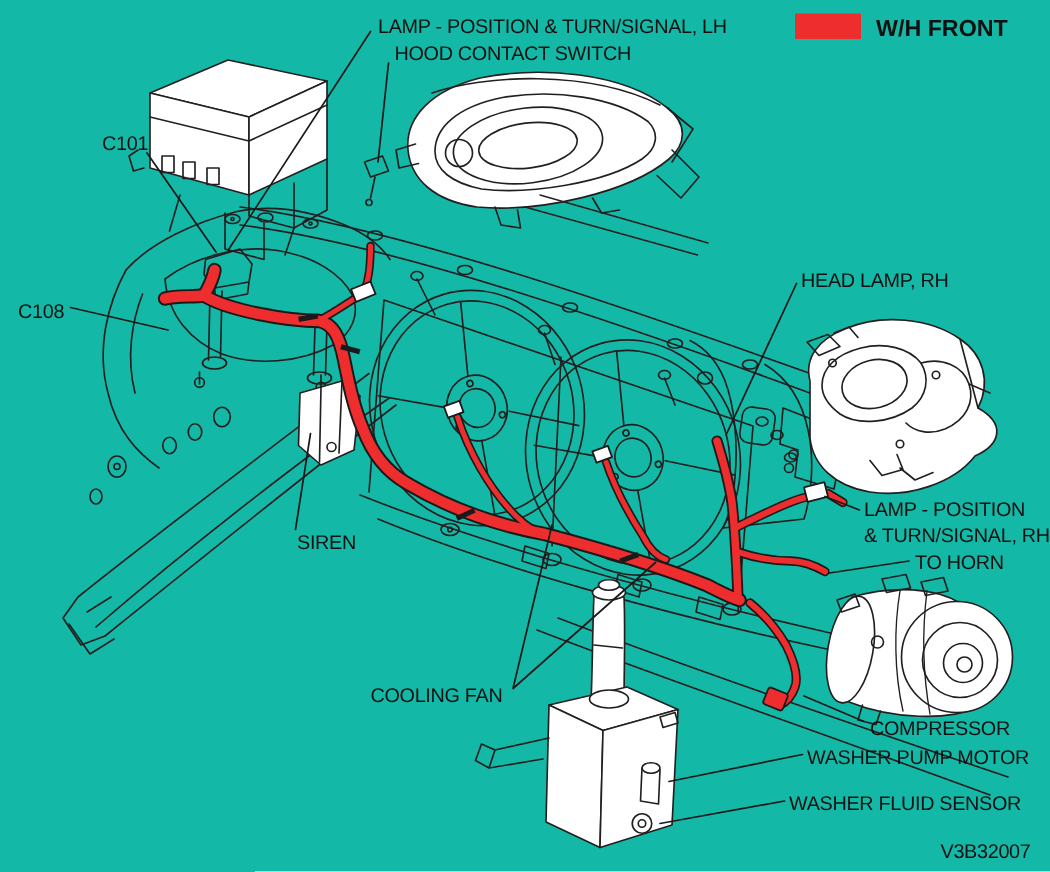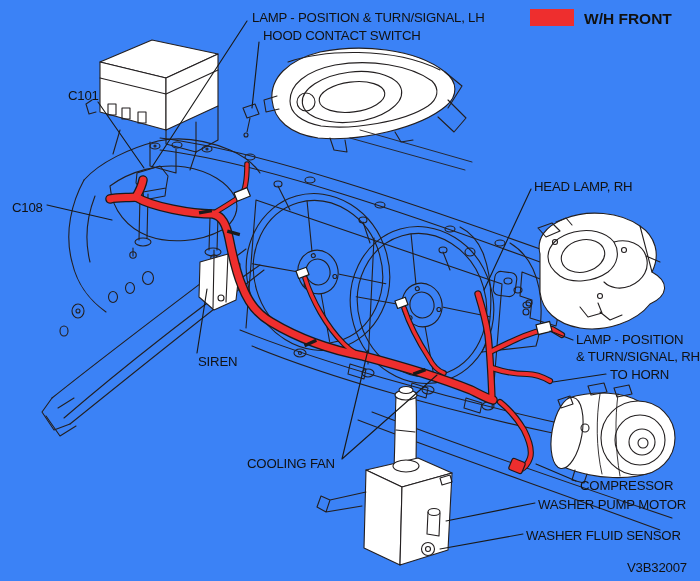--- a/index.html
+++ b/index.html
@@ -1,16 +1,16 @@
 <!DOCTYPE html>
 <html><head>
 <meta charset="utf-8">
 <style>
   html,body{margin:0;padding:0;background:#fff;}
-  #stage{position:relative;width:700px;height:581px;background:#3b82f6;overflow:hidden;
+  #stage{position:relative;width:700px;height:581px;background:#14b8a6;overflow:hidden;
          font-family:"Liberation Sans",sans-serif;}
   svg{position:absolute;left:0;top:0;}
   text{font-family:"Liberation Sans",sans-serif;font-size:13.2px;fill:#111;letter-spacing:-0.2px;}
   text.bold{font-weight:bold;font-size:15.5px;letter-spacing:0;}
 </style>
 </head>
 <body>
 
 <div id="stage">
 <svg width="700" height="581" viewBox="0 0 700 581">

